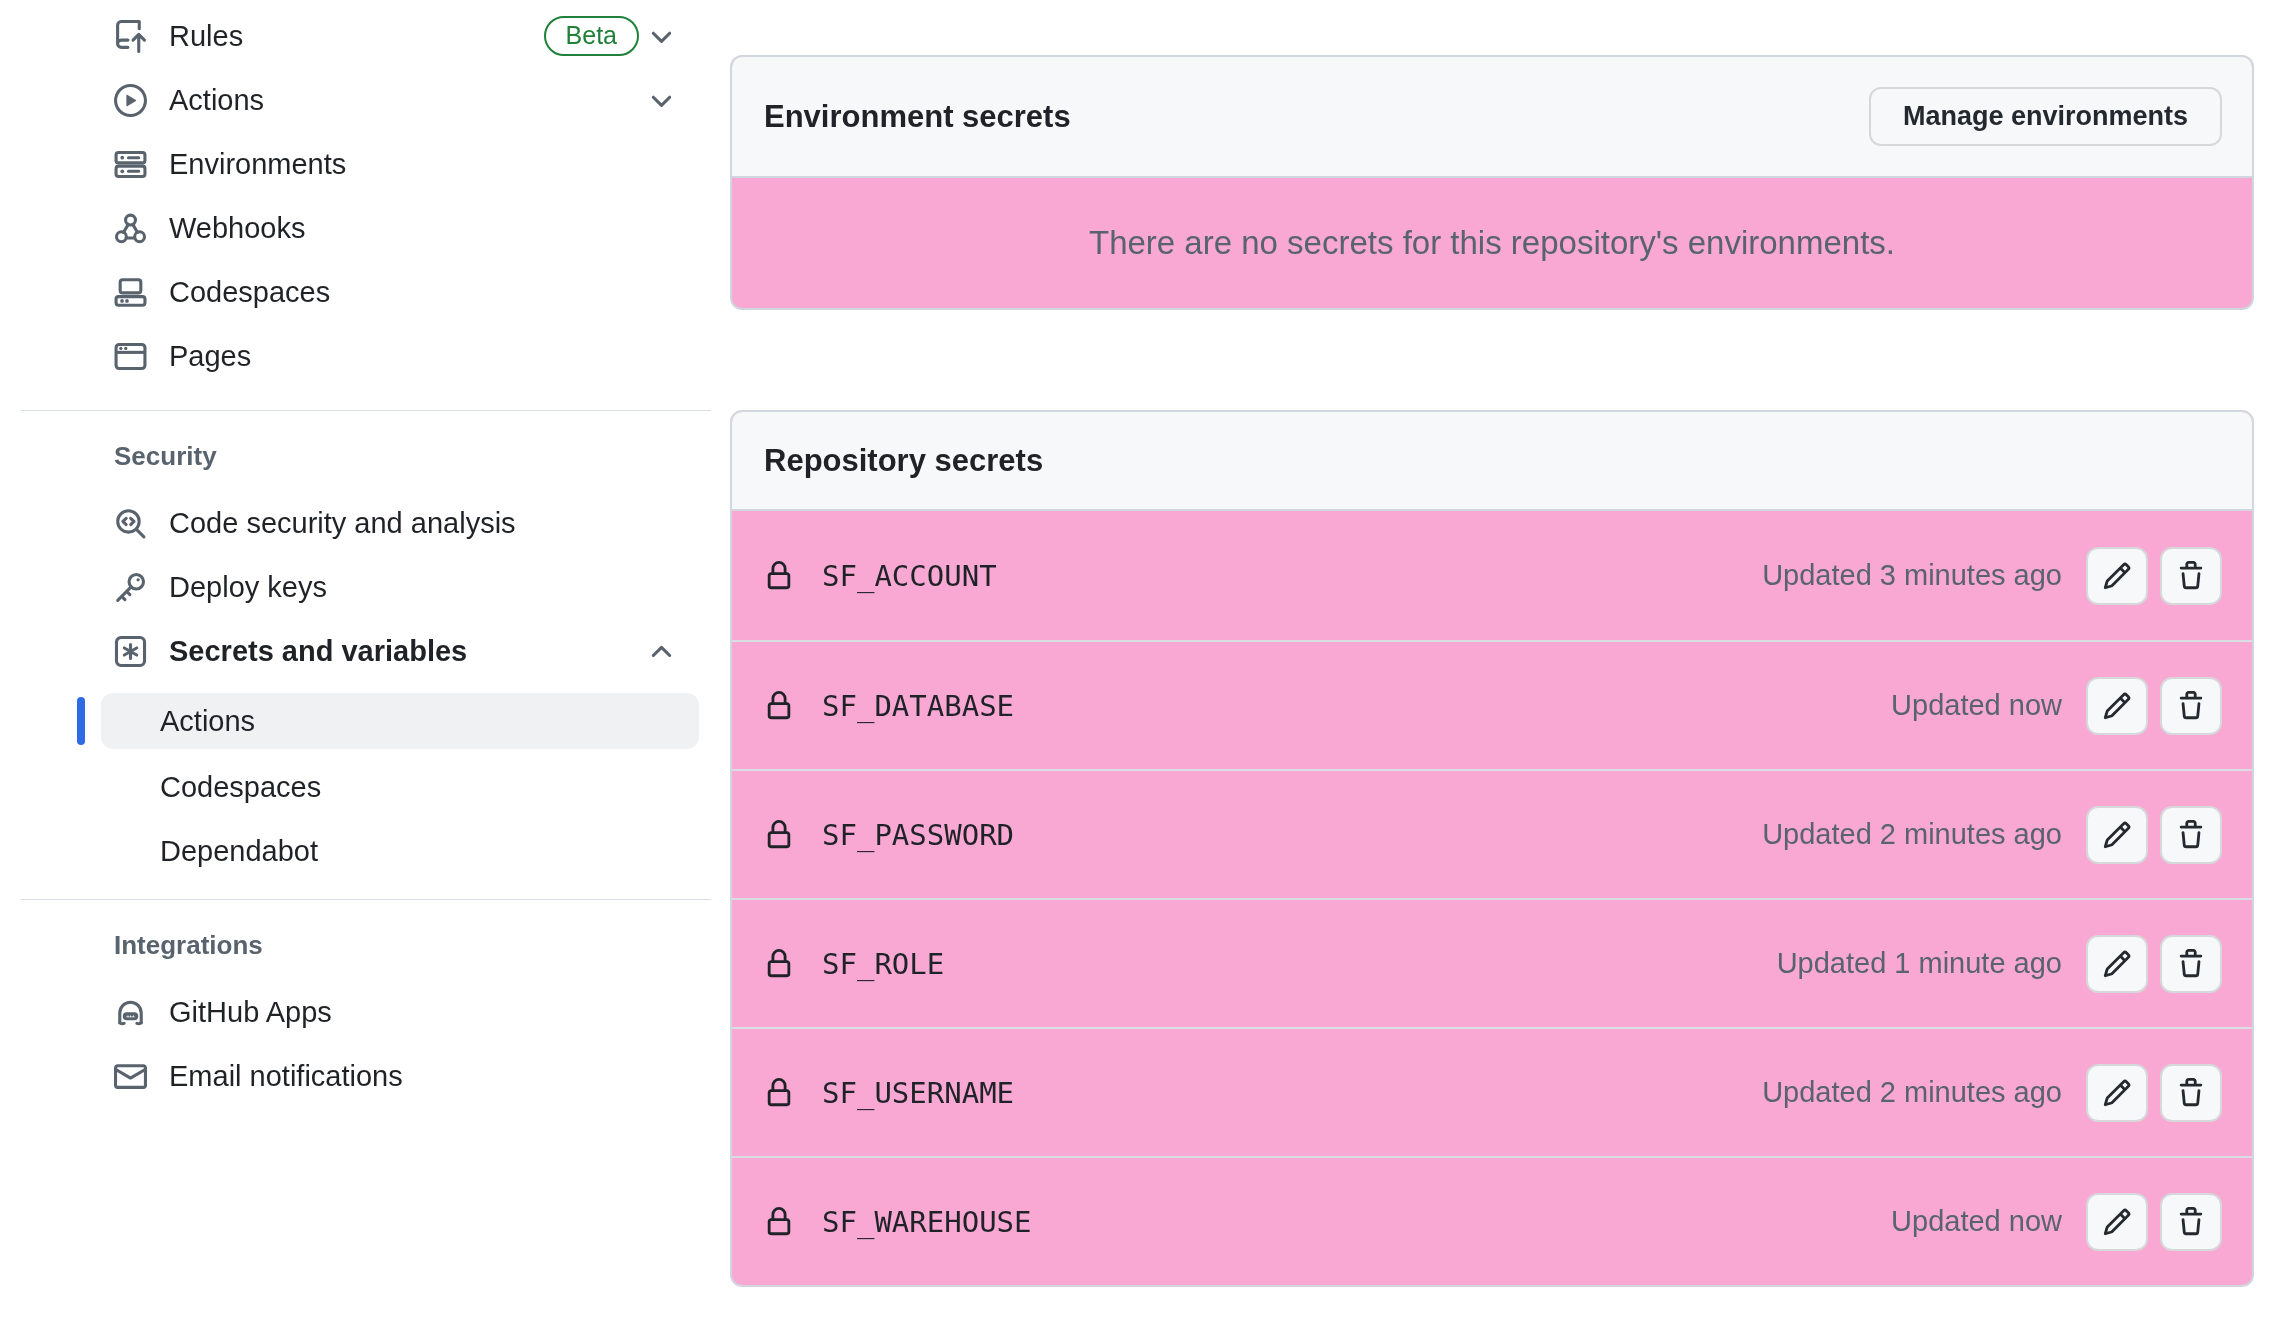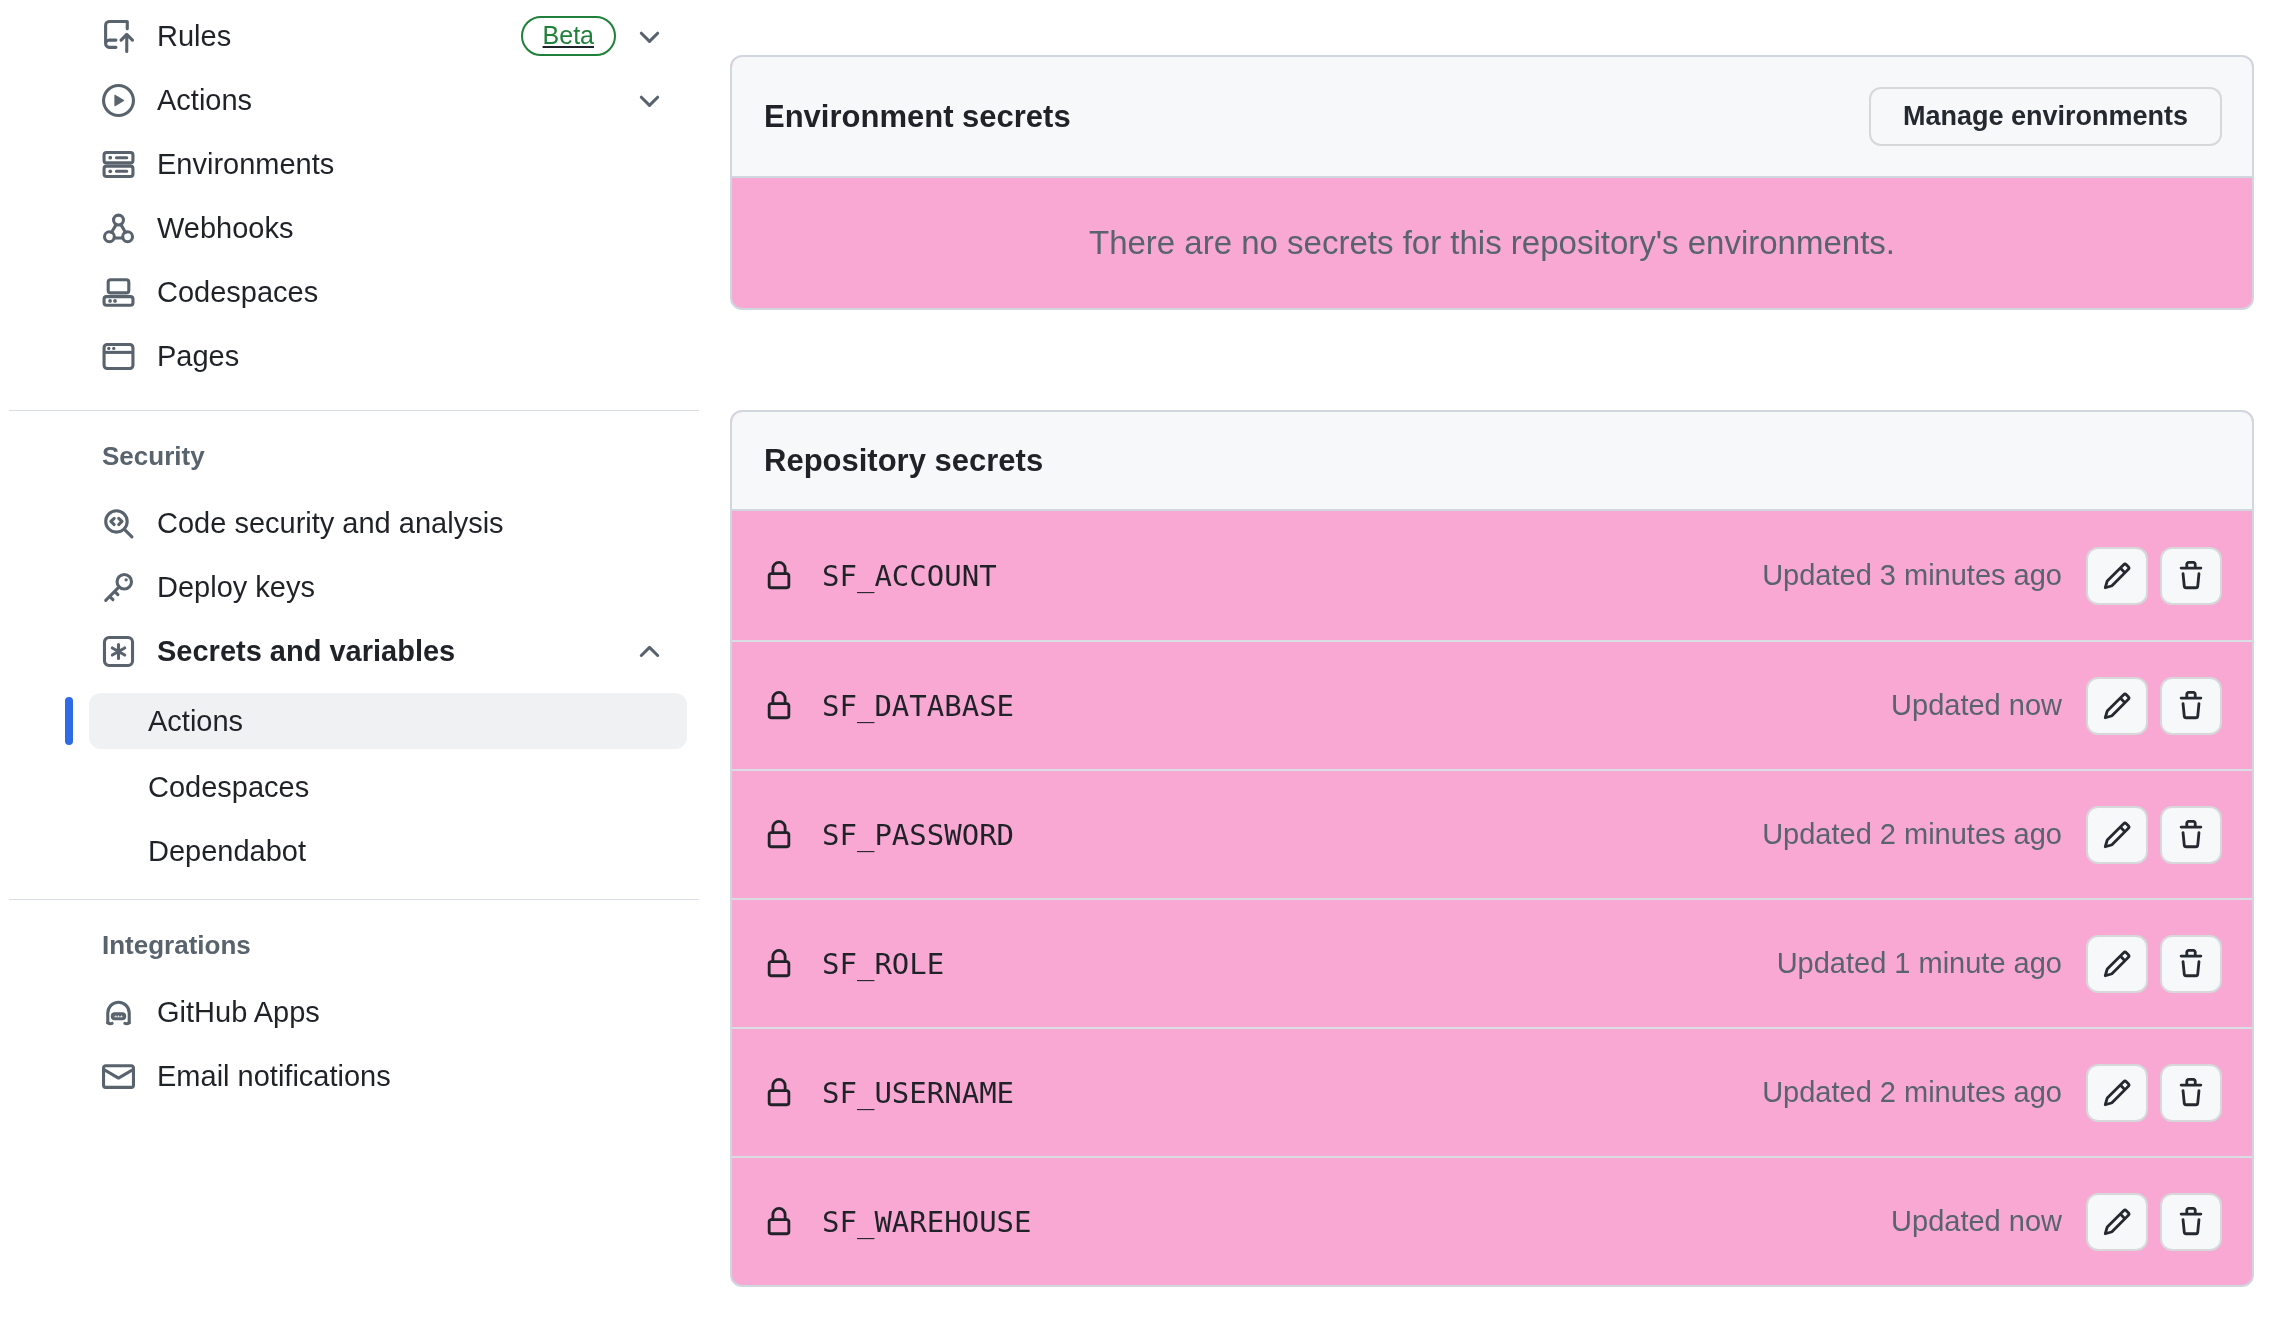--- a/index.html
+++ b/index.html
@@ -4,27 +4,27 @@
 <style>
   * { box-sizing: border-box; }
   html,body { margin:0; padding:0; }
   body {
     width:2294px; height:1322px; position:relative; overflow:hidden;
     background:#ffffff; color:#1f2328;
     font-family:"Liberation Sans", sans-serif;
   }
 
   
-  .sidebar { position:absolute; left:4px; top:4px; width:700px; }
+  .sidebar { position:absolute; left:16px; top:4px; width:700px; }
   .nav-item {
     display:flex; align-items:center; height:64px;
     padding:0 40px 0 98px; gap:22px; font-size:29px; cursor:pointer;
   }
   .nav-item .oct { flex:none; color:#59636e; }
-  .nav-item .trailing { margin-left:auto; display:flex; align-items:center; gap:19px;text-decoration:underline; }
+  .nav-item .trailing { margin-left:auto; display:flex; align-items:center; gap:8px; }
   .bold-item { font-weight:600; }
   .beta-badge {
     border:2px solid #1f8139; color:#1f8139; font-size:25px; font-weight:500;
     border-radius:999px; padding:4px 20px 5px; line-height:1.1;
   }
   .chev { color:#59636e; }
   .divider { height:1px; background:#d8dee4; margin:22px 5px 10px 5px; }
   .section-label {
     height:70px; display:flex; align-items:center; padding-left:98px;
     font-size:26px; font-weight:600; color:#59636e;

